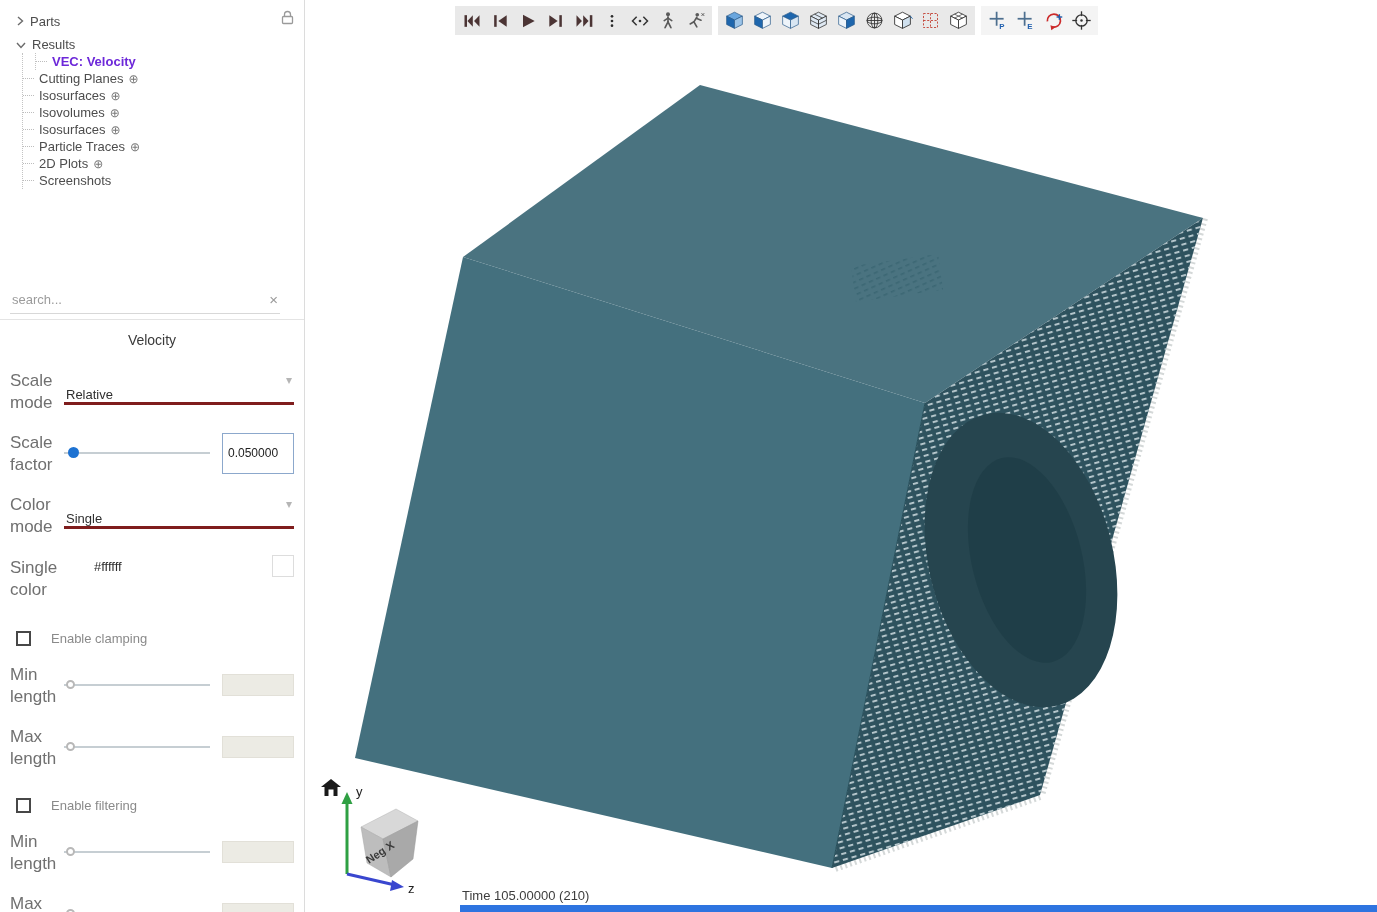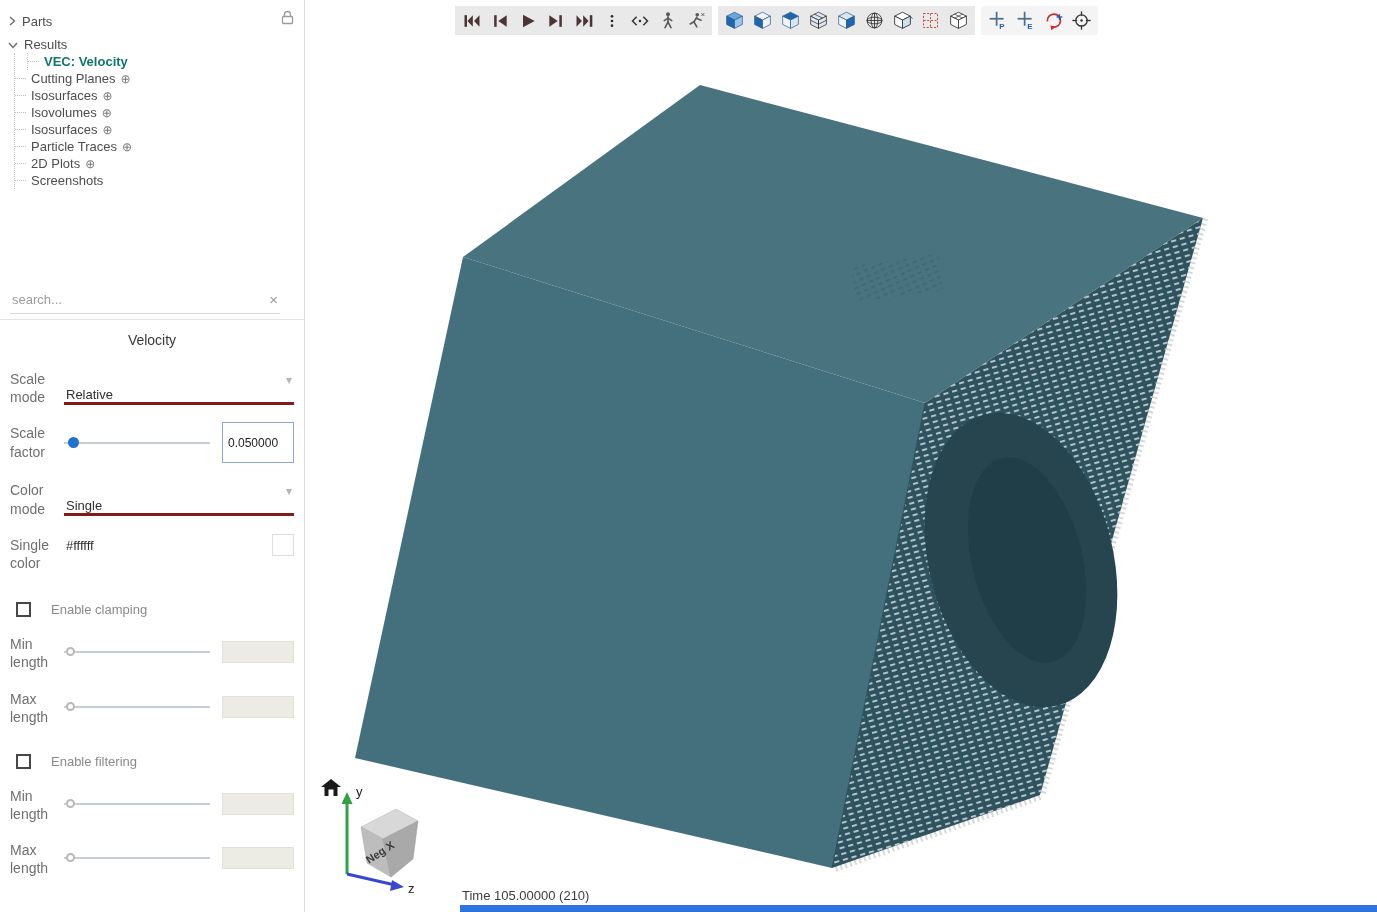--- a/index.html
+++ b/index.html
@@ -3,55 +3,55 @@
 <meta charset="utf-8">
 <style>
   * { box-sizing: border-box; margin: 0; padding: 0; }
   html,body { width:1377px; height:912px; overflow:hidden; background:#fff;
               font-family:"Liberation Sans", sans-serif; }
   .app { display:flex; width:1377px; height:912px; }
 
   
   .sidebar { width:305px; flex:0 0 305px; position:relative; background:#fff;
              border-right:1px solid #dcdcdc; }
-  .tree { position:absolute; top:12px; left:0; right:0; font-size:13px; color:#4d4d4d;text-align:center; }
+  .tree { position:absolute; top:12px; left:8px; right:0; font-size:13px; color:#4d4d4d;text-align:center; }
   .trow { display:flex; align-items:center; height:18px; padding-left:8px; cursor:default; }
   .trow.parts { margin-bottom:5px; }
   .tlabel { margin-left:6px; }
   .lock { position:absolute; top:-2px; right:10px; }
   .kids { margin-left:14px; border-left:1px dotted #c3c3c3; }
   .krow { display:flex; align-items:center; height:17px; }
   .dots { width:11px; border-top:1px dotted #bdbdbd; margin-right:5px; flex:0 0 11px; }
   .vecwrap { margin-left:12px; border-left:1px dotted #c3c3c3; }
-  .vec { color:#0f766e; font-weight:bold; }
+  .vec { color:#6d28d9; font-weight:bold; }
   .addic { color:#7a7a7a; margin-left:5px; font-size:12px; line-height:1; }
 
   .searchwrap { position:absolute; top:288px; left:10px; right:24px; }
   .searchwrap input { width:100%; border:0; border-bottom:1px solid #d8d8d8; font-size:13px;
                       padding:4px 22px 6px 2px; color:#333; background:transparent; outline:none; }
   .searchwrap input::placeholder { color:#9b9b9b; }
   .clear { position:absolute; right:2px; top:3px; color:#9b9b9b; font-size:15px; cursor:pointer; }
 
   .panel { position:absolute; top:319px; left:0; right:0; bottom:0;
            border-top:1px solid #e4e4e4; padding:12px 6px 0; background:#fff; }
   .ptitle { text-align:center; font-size:14px; color:#3a3a3a; margin-bottom:20px; }
   .frow { display:flex; padding:0 4px; margin-bottom:16px; }
-  .flab { width:54px; flex:0 0 54px; font-size:14px; color:#707070; line-height:1.3; padding-top:2px; }
+  .flab { width:54px; flex:0 0 54px; font-size:17px; color:#707070; line-height:1.3; padding-top:2px; }
   .fctl { flex:1; position:relative; min-height:26px; }
   .selbox { font-size:13px; color:#2f2f2f; padding:3px 2px 0; border-bottom:3px solid #7f1d1d; cursor:pointer;margin-top:16px; }
   .caret { position:absolute; right:2px; top:5px; color:#b5b5b5; font-size:12px; }
   .sliderrow { display:flex; align-items:center; }
   .slider { position:relative; flex:1; height:24px; margin-right:12px; }
   .track { position:absolute; left:0; right:0; top:11px; height:2px; background:#c6ced3; }
   .thumb { position:absolute; top:6px; left:4px; width:11px; height:11px; border-radius:50%; background:#1d72d2; }
   .thumb.dis { width:9px; height:9px; background:#fff; border:2px solid #b8b8b8; top:7px; left:2px; }
   .numin { width:72px; height:41px; border:1px solid #8ca8cc; font-size:12px; padding:2px 5px;
            color:#222; outline:none; flex:0 0 72px; }
   .disin { width:72px; height:22px; background:#ecebe4; border:1px solid #e2e0d8; flex:0 0 72px; }
-  .colorval { font-size:13px; color:#2f2f2f; padding:4px 2px; }
+  .colorval { font-size:13px; color:#2f2f2f; padding:4px 2px;margin-left:28px; }
   .swatch { position:absolute; right:0; top:0; width:22px; height:22px; background:#fff; border:1px solid #ddd; }
   .checkrow { display:flex; align-items:flex-start; margin:6px 10px 16px; }
   .checkrow.first { margin-top:30px; }
   .checkrow.second { margin-top:28px; }
   .cbox { width:15px; height:15px; border:2px solid #474747; background:#fff; flex:0 0 15px; cursor:pointer; }
   .clabel { margin-left:20px; font-size:13px; color:#8a8a8a; }
 
   
   .viewport { flex:1; position:relative; background:#fff; overflow:hidden; }
   .scene { position:absolute; left:0; top:0; width:100%; height:100%; }

